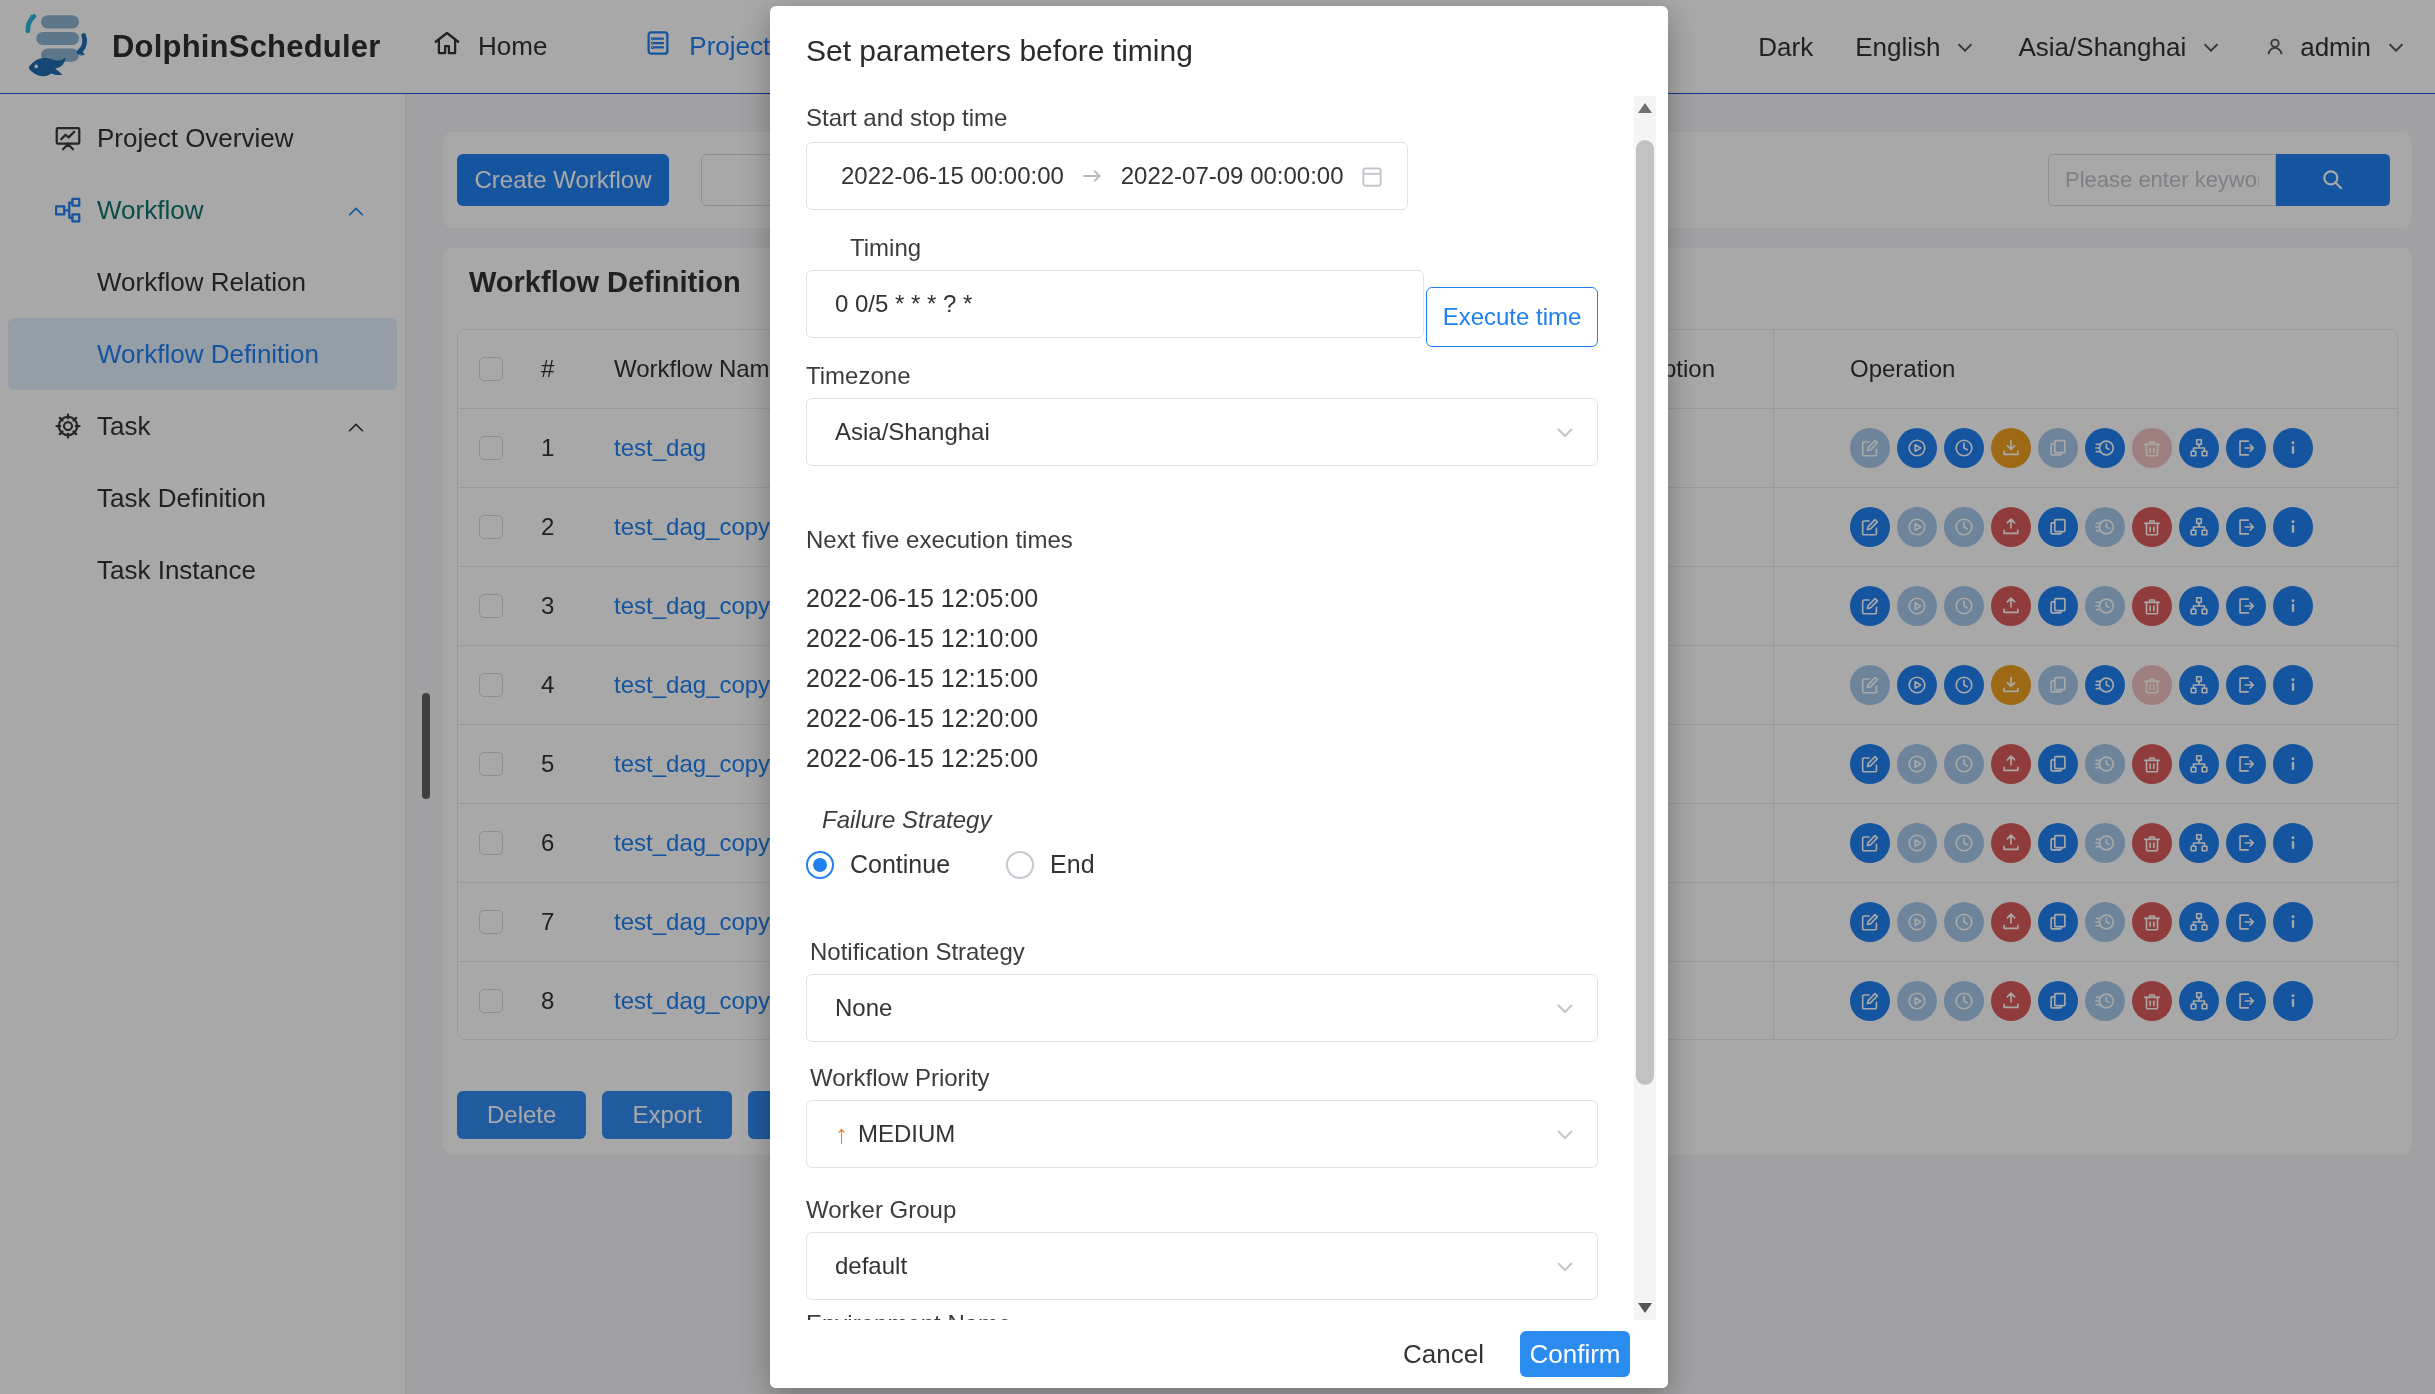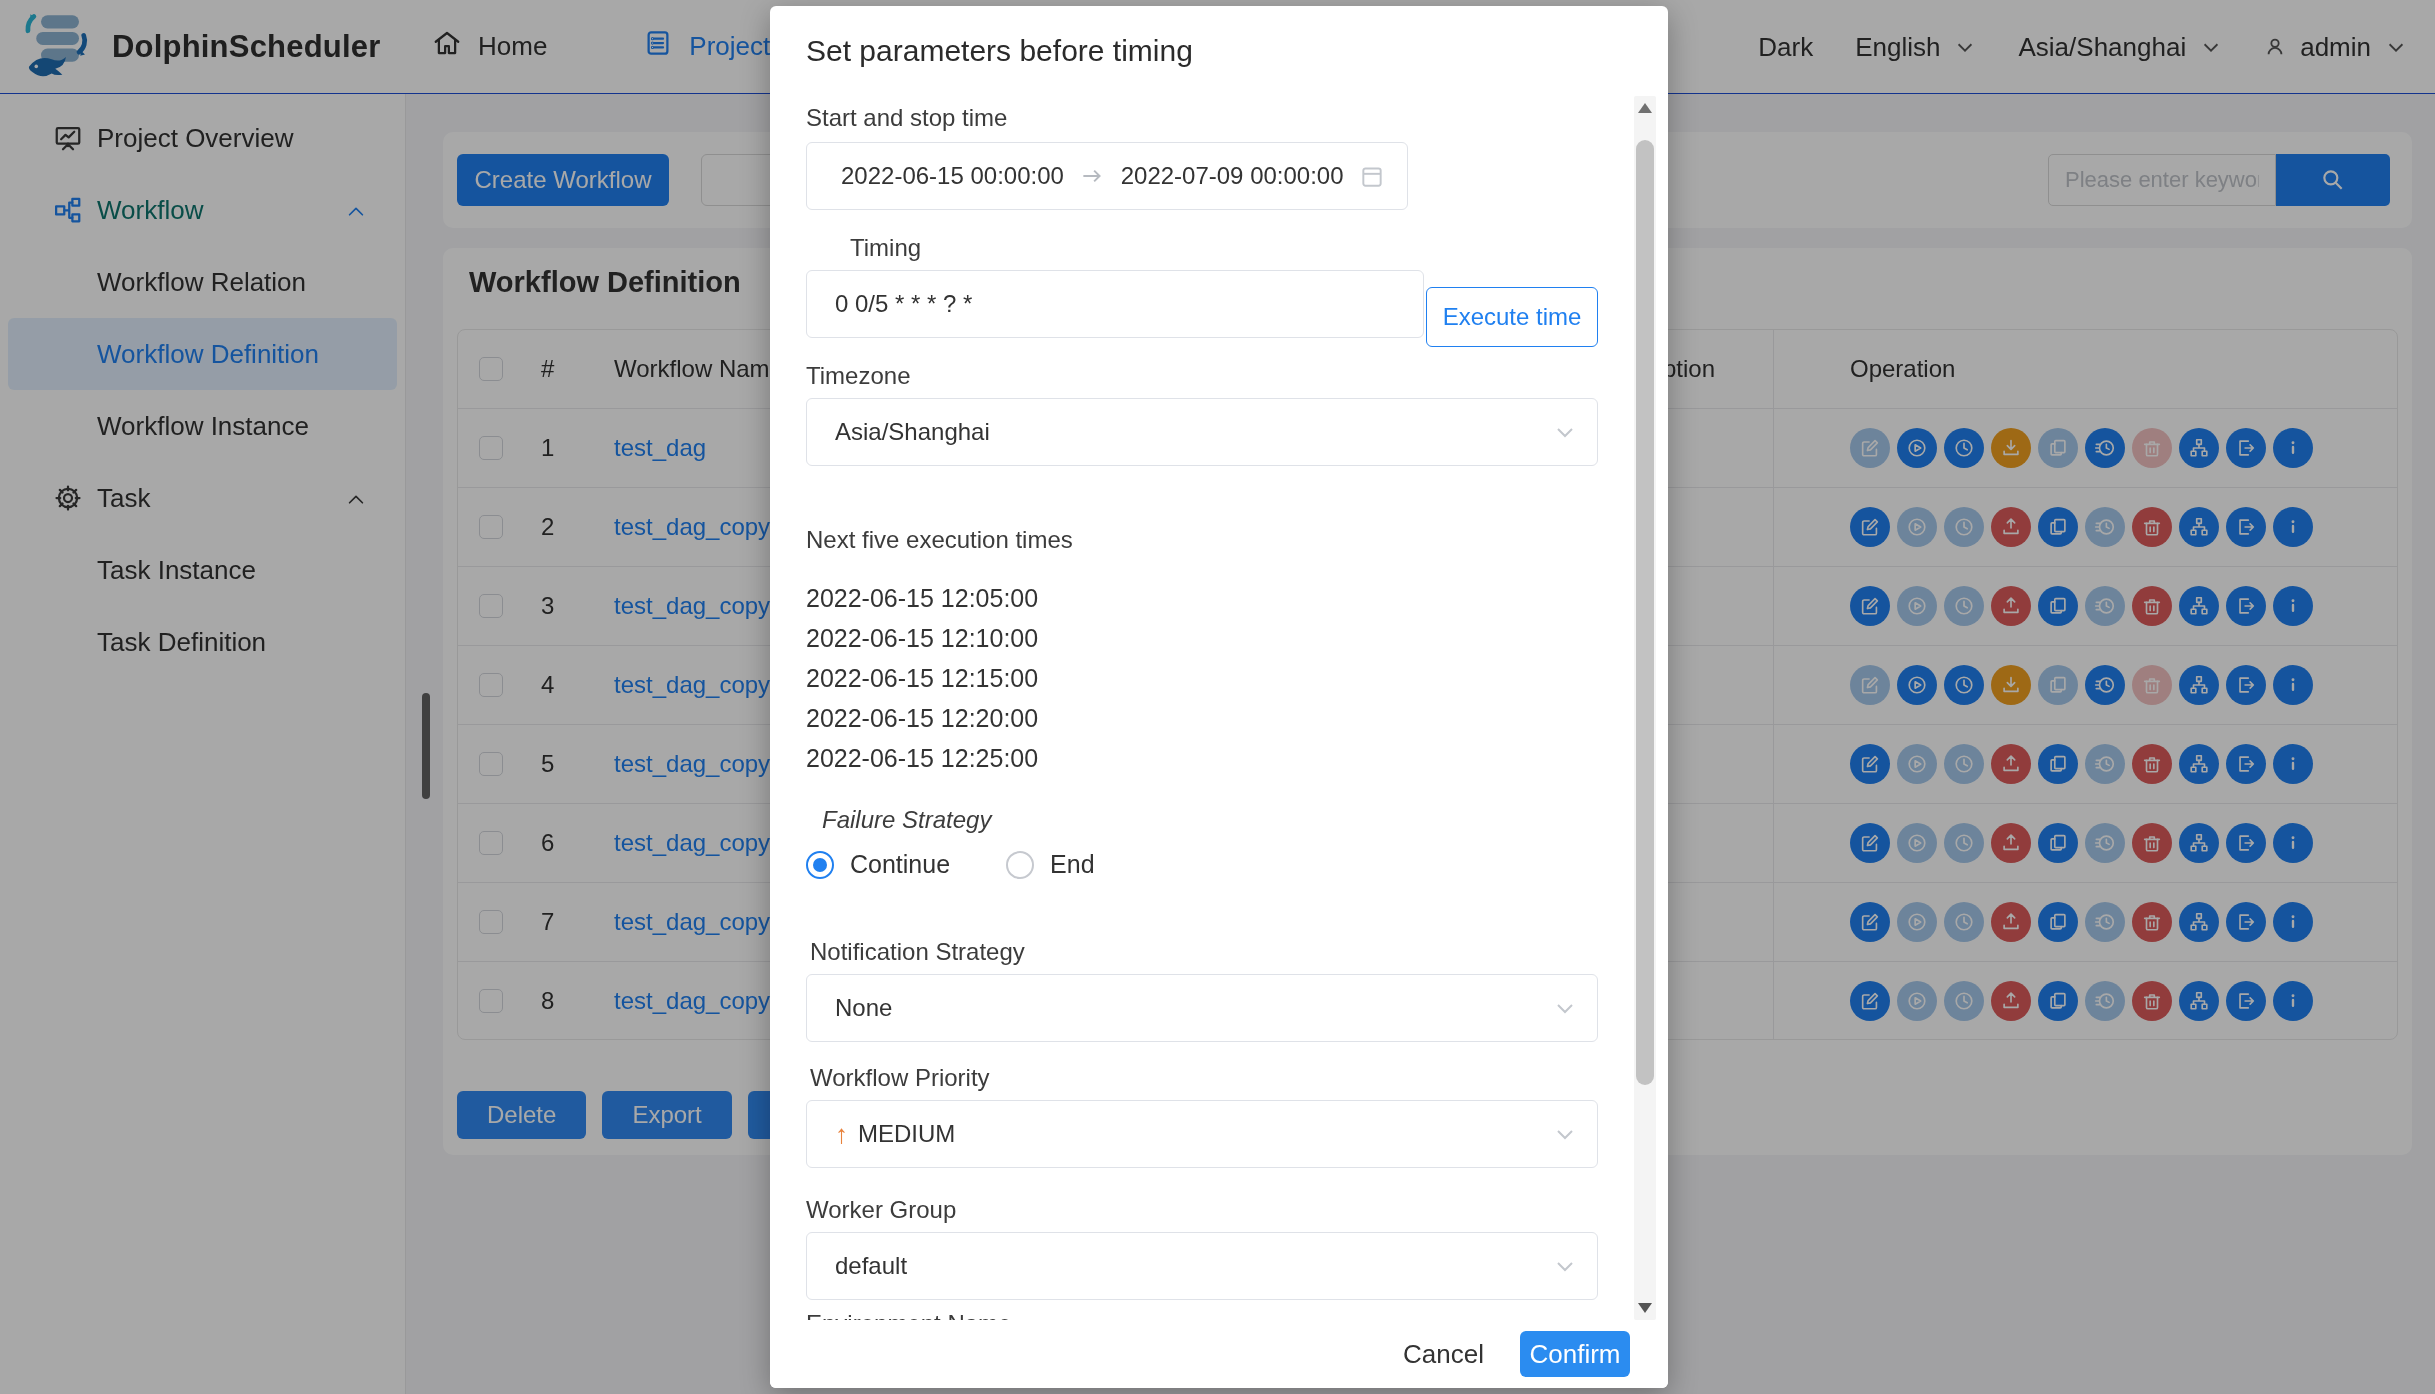--- a/index.html
+++ b/index.html
@@ -216,40 +216,37 @@
           <polyline points="5,15 12,8 19,15" fill="none" stroke="#2080f0" stroke-width="1.8" stroke-linecap="round" stroke-linejoin="round"></polyline>
         </svg></span>
     </div>
     <div class="side-item">
       <span class="s-label">Workflow Relation</span>
     </div>
     <div class="side-item selected">
       <span class="s-label">Workflow Definition</span>
     </div>
     <div class="side-item">
-      <span class="s-label">Workflow Instance</span>
-    </div>
-    <div class="side-item">
       <span class="s-icon">
         <svg width="30" height="30" viewBox="0 0 24 24">
           <circle cx="12" cy="12" r="3.2" fill="none" stroke="#3a3a3a" stroke-width="1.8" stroke-linecap="round" stroke-linejoin="round"></circle>
           <path d="M12 2.8 v3 M12 18.2 v3 M2.8 12 h3 M18.2 12 h3 M5.5 5.5 l2.1 2.1 M16.4 16.4 l2.1 2.1 M18.5 5.5 l-2.1 2.1 M7.6 16.4 l-2.1 2.1" fill="none" stroke="#3a3a3a" stroke-width="1.8" stroke-linecap="round" stroke-linejoin="round"></path>
           <circle cx="12" cy="12" r="7.3" fill="none" stroke="#3a3a3a" stroke-width="1.8" stroke-linecap="round" stroke-linejoin="round"></circle>
         </svg>
       </span>
       <span class="s-label">Task</span>
       <span class="s-chev"><svg width="22" height="22" viewBox="0 0 24 24">
           <polyline points="5,15 12,8 19,15" fill="none" stroke="#3a3a3a" stroke-width="1.8" stroke-linecap="round" stroke-linejoin="round"></polyline>
         </svg></span>
     </div>
     <div class="side-item">
+      <span class="s-label">Task Definition</span>
+    </div>
+    <div class="side-item">
       <span class="s-label">Task Instance</span>
-    </div>
-    <div class="side-item">
-      <span class="s-label">Task Definition</span>
     </div>
   </div>
 <div class="page-scroll-thumb"></div>
 
 <div class="card toolbar-card">
   <button class="btn btn-primary create-btn">Create Workflow</button>
   <button class="btn btn-default import-btn">Import</button>
   <div class="search-wrap">
     <input class="search-input" placeholder="Please enter keyword" style="">
     <button class="search-btn">

